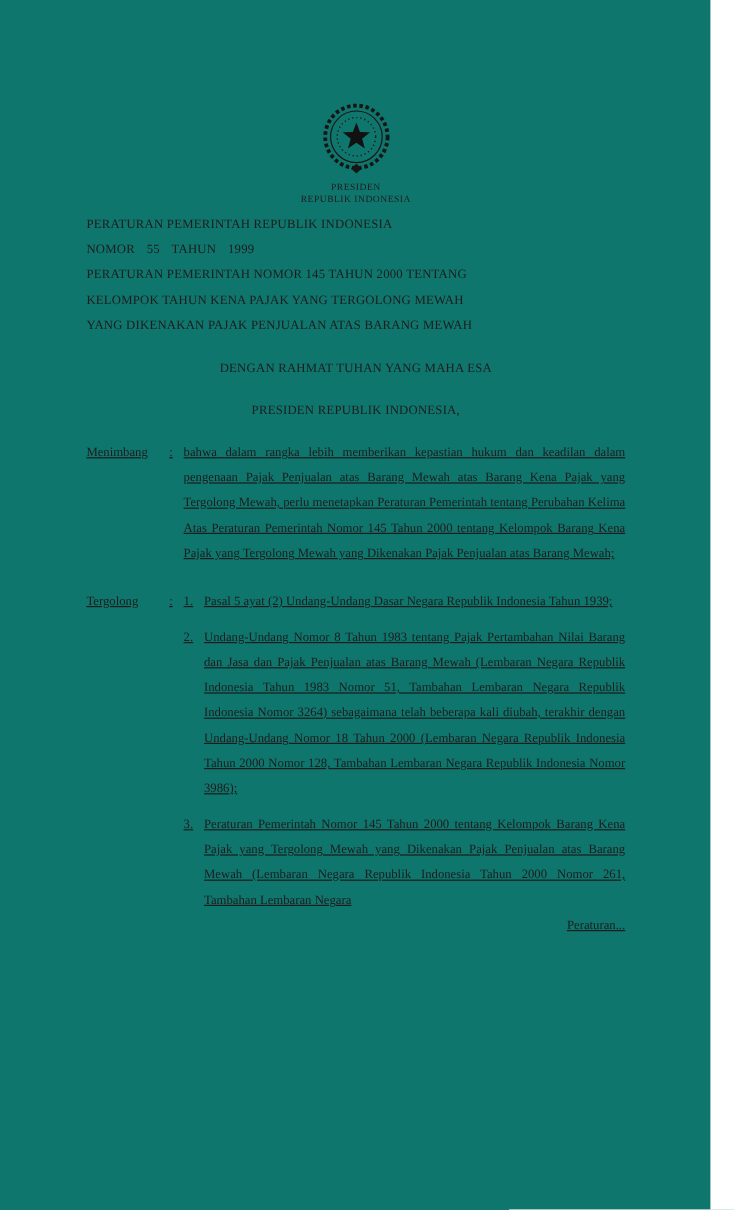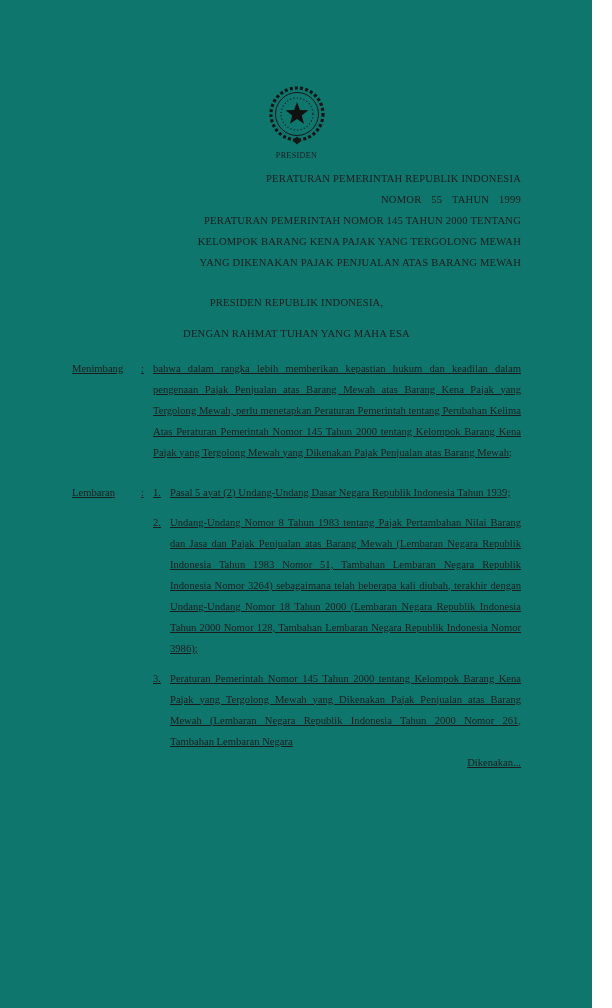--- a/index.html
+++ b/index.html
@@ -15,21 +15,21 @@
     padding: 84px 71px 0 72px;
   }
   .emblem { text-align: center; margin-bottom: 3px; height: 64px; }
   .letterhead {
     text-align: center;
     font-size: 8px;
     line-height: 9.5px;
     letter-spacing: 0.4px;
   }
   .title-block {
-    text-align: right;
+    text-align: left;
     margin-top: 7px;
     font-size: 10.6px;
     line-height: 21px;
     letter-spacing: 0.2px;
   }
   .title-nomor { word-spacing: 7px; }
   .centerline {
     text-align: center;
     font-size: 10.6px;
     letter-spacing: 0.2px;
@@ -65,62 +65,63 @@
       <circle cx="32" cy="30" r="26" fill="none" stroke="#161616" stroke-width="3.2" stroke-dasharray="3 2.2"></circle>
       <circle cx="32" cy="30" r="21.5" fill="none" stroke="#161616" stroke-width="1"></circle>
       <circle cx="32" cy="30" r="16" fill="none" stroke="#161616" stroke-width="1.2" stroke-dasharray="1 2.4"></circle>
       <polygon points="32,18 34.94,25.95 43.41,26.29 36.76,31.55 39.05,39.71 32,35 24.95,39.71 27.24,31.55 20.59,26.29 29.06,25.95" fill="#111111"></polygon>
       <path d="M27.5 56.5 L32 52.5 L36.5 56.5 L32 60.5 Z" fill="#161616"></path>
     </svg>
   </div>
 
   <div class="letterhead">
     <div>PRESIDEN</div>
+    <div>REPUBLIK INDONESIA</div>
   </div>
 
   <div class="title-block">
     <div>PERATURAN PEMERINTAH REPUBLIK INDONESIA</div>
     <div class="title-nomor">NOMOR 55 TAHUN 1999</div>
     <div>PERATURAN PEMERINTAH NOMOR 145 TAHUN 2000 TENTANG</div>
-    <div>KELOMPOK BARANG KENA PAJAK YANG TERGOLONG MEWAH</div>
+    <div>KELOMPOK TAHUN KENA PAJAK YANG TERGOLONG MEWAH</div>
     <div>YANG DIKENAKAN PAJAK PENJUALAN ATAS BARANG MEWAH</div>
   </div>
 
+  <div class="centerline invocation">DENGAN RAHMAT TUHAN YANG MAHA ESA</div>
+
   <div class="centerline authority">PRESIDEN REPUBLIK INDONESIA,</div>
-
-  <div class="centerline invocation">DENGAN RAHMAT TUHAN YANG MAHA ESA</div>
 
   <div class="body-area">
 
     <div class="clause">
       <div class="clause-label">Menimbang</div>
       <div class="clause-colon">:</div>
       <div class="justify">bahwa dalam rangka lebih memberikan kepastian hukum dan keadilan dalam pengenaan Pajak Penjualan atas Barang Mewah atas Barang Kena Pajak yang Tergolong Mewah, perlu menetapkan Peraturan Pemerintah tentang Perubahan Kelima Atas Peraturan Pemerintah Nomor 145 Tahun 2000 tentang Kelompok Barang Kena Pajak yang Tergolong Mewah yang Dikenakan Pajak Penjualan atas Barang Mewah;</div>
     </div>
 
     <div class="clause">
-      <div class="clause-label">Lembaran</div>
+      <div class="clause-label">Tergolong</div>
       <div class="clause-colon">:</div>
       <div>
 
         <div class="num-item">
           <div class="num">1.</div>
           <div class="num-text">Pasal 5 ayat (2) Undang-Undang Dasar Negara Republik Indonesia Tahun 1939;</div>
         </div>
 
         <div class="num-item">
           <div class="num">2.</div>
           <div class="num-text">Undang-Undang Nomor 8 Tahun 1983 tentang Pajak Pertambahan Nilai Barang dan Jasa dan Pajak Penjualan atas Barang Mewah (Lembaran Negara Republik Indonesia Tahun 1983 Nomor 51, Tambahan Lembaran Negara Republik Indonesia Nomor 3264) sebagaimana telah beberapa kali diubah, terakhir dengan Undang-Undang Nomor 18 Tahun 2000 (Lembaran Negara Republik Indonesia Tahun 2000 Nomor 128, Tambahan Lembaran Negara Republik Indonesia Nomor 3986);</div>
         </div>
 
         <div class="num-item">
           <div class="num">3.</div>
           <div class="num-text">Peraturan Pemerintah Nomor 145 Tahun 2000 tentang Kelompok Barang Kena Pajak yang Tergolong Mewah yang Dikenakan Pajak Penjualan atas Barang Mewah (Lembaran Negara Republik Indonesia Tahun 2000 Nomor 261, Tambahan Lembaran Negara</div>
         </div>
 
-        <div class="catchword">Dikenakan...</div>
+        <div class="catchword">Peraturan...</div>
 
       </div>
     </div>
 
   </div>
 
 </div>
 
 </body></html>

